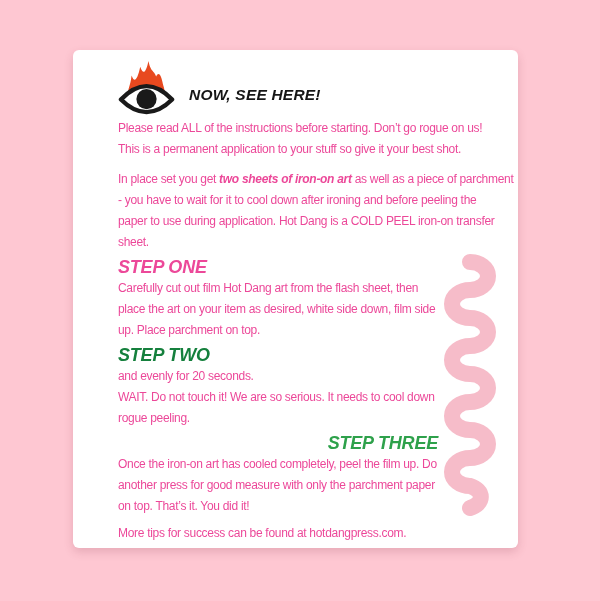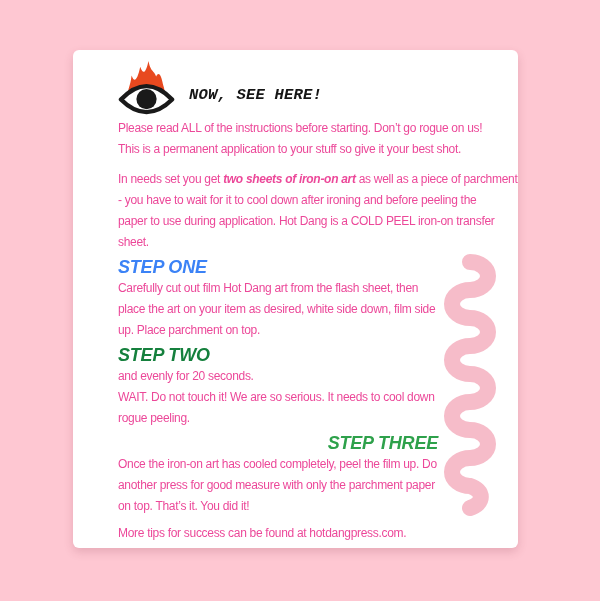--- a/index.html
+++ b/index.html
@@ -22,35 +22,35 @@
     overflow:hidden;
   }
   .header{
     display:flex;align-items:center;gap:13px;
     height:56px;margin-top:2px;margin-bottom:2px;
   }
   .logo{width:58px;height:56px;flex:0 0 auto;}
   .title{
     margin:0;padding-top:14px;
     font-size:15.5px;font-weight:700;font-style:italic;
-    color:#161616;letter-spacing:0.2px;font-family:Liberation Mono, monospace;
+    color:#161616;letter-spacing:0.2px;
   }
   .para{margin:0 0 0 0;padding:0;}
   .para .line{
     font-size:12px;line-height:21px;letter-spacing:-0.3px;
     white-space:nowrap;color:#ec4899;
   }
   .gap{height:9px;}
   .bi{font-weight:700;font-style:italic;}
   .step-title{
     margin:5px 0 1px 0;
     font-size:18px;font-weight:700;font-style:italic;
     letter-spacing:-0.2px;line-height:19px;white-space:nowrap;
   }
-  .step-one .step-title{color:#3b82f6;}
+  .step-one .step-title{color:#ec4899;}
   .step-two .step-title{color:#15803d;}
   .step-three .step-title{color:#2ea14b;text-align:right;}
   .steps-col{width:320px;}
   .squiggle-wrap{
     position:absolute;right:20px;top:202px;
     width:56px;height:266px;pointer-events:none;
   }
   .tips{margin-top:6px;}
   .footer{
     position:absolute;left:45px;right:36px;bottom:9px;
@@ -75,21 +75,21 @@
     </div>
 
     <div class="para">
       <div class="line">Please read ALL of the instructions before starting. Don’t go rogue on us!</div>
       <div class="line">This is a permanent application to your stuff so give it your best shot.</div>
     </div>
 
     <div class="gap"></div>
 
     <div class="para">
-      <div class="line"><span>In needs set you get </span><span class="bi">two sheets of iron-on art</span><span> as well as a piece of parchment</span></div>
+      <div class="line"><span>In place set you get </span><span class="bi">two sheets of iron-on art</span><span> as well as a piece of parchment</span></div>
       <div class="line">- you have to wait for it to cool down after ironing and before peeling the</div>
       <div class="line">paper to use during application. Hot Dang is a COLD PEEL iron-on transfer</div>
       <div class="line">sheet.</div>
     </div>
 
     <div class="steps-col">
 
       <div class="step-one">
         <h2 class="step-title">STEP ONE</h2>
         <div class="para">

